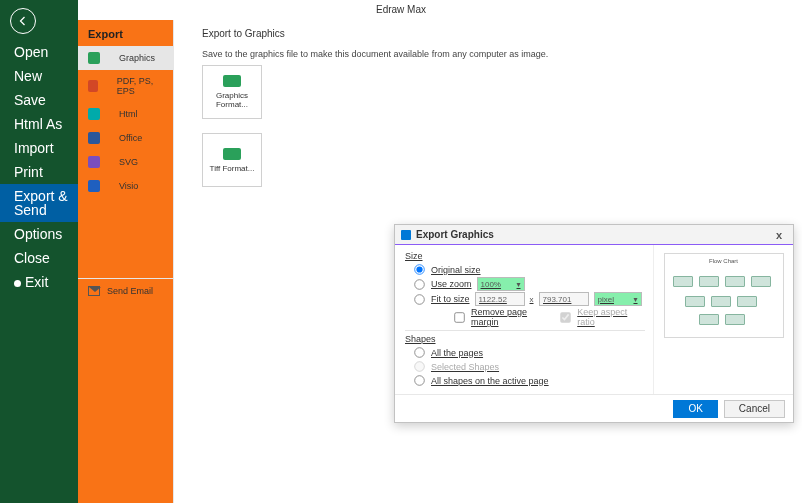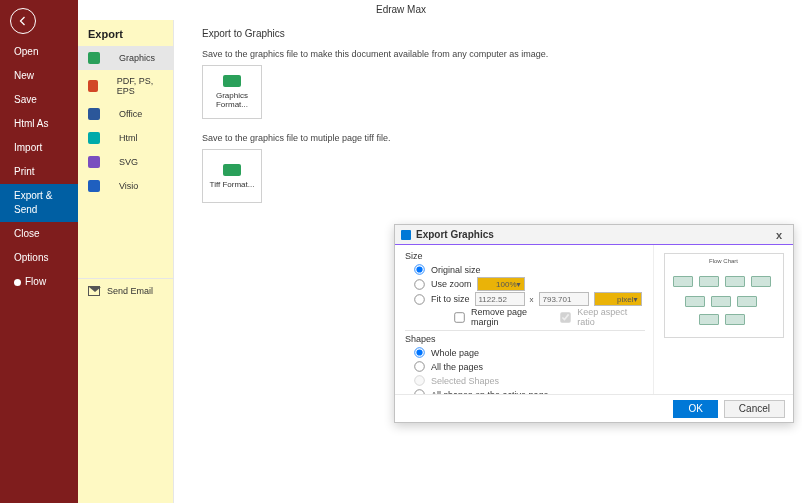--- a/index.html
+++ b/index.html
@@ -1,28 +1,28 @@
 <!DOCTYPE html>
 <html><head>
 <meta charset="utf-8">
 <style>
 * { margin:0; padding:0; box-sizing:border-box; font-family:"Segoe UI",Arial,sans-serif; }
 body { width:802px; height:503px; background:#fff; overflow:hidden; font-size:10px; position:relative; }
 
 .titlebar { position:absolute; top:0; left:0; right:0; height:20px; text-align:center; line-height:20px; font-size:10px; color:#333; }
 
-.sidebar-blue { position:absolute; top:0; left:0; width:78px; height:503px; background:#7f1d1d; color:#fff; font-size:10px; }
+.sidebar-blue { position:absolute; top:0; left:0; width:78px; height:503px; background:#14532d; color:#fff; font-size:14px; }
 .back-circle { width:26px; height:26px; border:1.5px solid #fff; border-radius:50%; margin:8px 0 0 10px; display:flex; align-items:center; justify-content:center; cursor:pointer; }
 .back-circle svg { width:12px; height:12px; }
 .blue-menu { margin-top:6px; }
 .blue-item { padding:5px 0 5px 14px; cursor:pointer; line-height:14px; }
 .blue-item.sel { background:#005fa3; }
 .blue-item .dot { display:inline-block; width:7px; height:7px; background:#fff; border-radius:50%; margin-right:4px; vertical-align:middle; }
 
-.col2 { position:absolute; top:20px; left:78px; width:96px; height:483px; background:#fef9c3; border-right:1px solid #e6e6e6; }
+.col2 { position:absolute; top:20px; left:78px; width:96px; height:483px; background:#f97316; border-right:1px solid #e6e6e6; }
 .col2 h3 { font-size:11px; font-weight:600; padding:8px 10px 6px; color:#222; }
 .export-list { }
 .exp-item { display:flex; align-items:center; padding:6px 10px; cursor:pointer; gap:19px; font-size:9px; color:#333;}
 .exp-item.sel { background:#e6e6e6; }
 .ficon { width:12px; height:12px; border-radius:2px; display:inline-block; }
 .fc-green{background:#2aa05a}.fc-red{background:#d24726}.fc-blue{background:#2b579a}.fc-teal{background:#0aa}.fc-purple{background:#7a4ebf}.fc-dblue{background:#1f5fbf}
 .send-sec { border-top:1px solid #e6e6e6; margin-top:80px; }
 .send-item { display:flex; align-items:center; gap:7px; padding:7px 10px; font-size:9px; color:#333; cursor:pointer;}
 .env-icon{width:12px;height:10px;border:1px solid #555;position:relative}
 .env-icon:before{content:"";position:absolute;top:0;left:0;border-left:6px solid transparent;border-right:6px solid transparent;border-top:5px solid #555}
@@ -33,26 +33,26 @@
 .tile { width:60px; height:54px; border:1px solid #d0d0d0; background:#fff; display:flex; flex-direction:column; align-items:center; justify-content:center; gap:4px; cursor:pointer; margin-bottom:14px;}
 .tile .ticon{width:18px;height:12px;background:#2aa05a;border-radius:2px}
 .tile .tlabel{font-size:8px; text-align:center; line-height:9px; color:#333;}
 
 
 .dialog { position:absolute; left:394px; top:224px; width:400px; height:199px; background:#fff; border:1px solid #c2c2c2; box-shadow:0 3px 10px rgba(0,0,0,.2); display:flex; flex-direction:column;}
 .dlg-title { height:20px; background:#f3f3f3; border-bottom:1px solid #8b5cf6; display:flex; align-items:center; padding:0 6px; font-size:10px; font-weight:600; color:#333;}
 .dlg-title .ico{width:10px;height:10px;background:#0078d7;margin-right:5px;border-radius:1px}
 .dlg-title .x{margin-left:auto;cursor:pointer;font-size:11px;color:#555;width:16px;text-align:center}
 .dlg-body { flex:1; display:flex; overflow:hidden;}
-.dlg-left { flex:1; padding:4px 8px 2px 10px; overflow:auto; font-size:9px; color:#333;}
+.dlg-left { flex:1; padding:4px 8px 2px 10px; overflow:auto; font-size:9px; color:#333;text-decoration:underline;}
 .sect { font-size:9px; color:#333; margin:2px 0 2px; }
 .row { display:flex; align-items:center; gap:5px; margin:1px 0 1px 8px; font-size:9px; color:#333;}
 .row input[type=radio],.row input[type=checkbox]{transform:scale(.8);margin:0}
 .tinyinput{width:50px;height:14px;border:1px solid #bbb;background:#f6f6f6;font-size:8px;padding:0 3px;color:#666}
-.combo{width:48px;height:14px;border:1px solid #bbb;background:#eab308;font-size:8px;display:inline-flex;align-items:center;padding:0 3px;color:#555;justify-content:flex-end}
+.combo{width:48px;height:14px;border:1px solid #bbb;background:#86efac;font-size:8px;display:inline-flex;align-items:center;padding:0 3px;color:#555;justify-content:space-between}
 .disabled{color:#aaa}
 hr.divider{border:none;border-top:1px solid #e4e4e4;margin:3px 0}
 .dlg-preview{width:140px;border-left:1px solid #eee;display:flex;align-items:flex-start;justify-content:center;padding:8px 6px}
 .pv-canvas{width:120px;height:85px;border:1px solid #d8d8d8;background:#fff;position:relative}
 .pv-title{position:absolute;top:4px;left:0;right:0;text-align:center;font-size:6px;color:#555}
 .node{position:absolute;width:20px;height:11px;background:#cfe4db;border:1px solid #86b59f;border-radius:1px}
 .dlg-footer{height:28px;border-top:1px solid #e8e8e8;display:flex;justify-content:flex-end;align-items:center;gap:6px;padding:0 8px}
 .btn{height:18px;padding:0 14px;font-size:10px;border:1px solid #c7c7c7;background:#f3f3f3;cursor:pointer;color:#333}
 .btn.primary{background:#0078d7;border-color:#0078d7;color:#fff}
 .dim{color:#555;font-size:8px}
@@ -69,44 +69,44 @@
       </svg>
   </div>
   <div class="blue-menu">
     <div class="blue-item">Open</div>
     <div class="blue-item">New</div>
     <div class="blue-item">Save</div>
     <div class="blue-item">Html As</div>
     <div class="blue-item">Import</div>
     <div class="blue-item">Print</div>
     <div class="blue-item sel">Export &amp; Send</div>
+    <div class="blue-item">Options</div>
     <div class="blue-item">Close</div>
-    <div class="blue-item">Options</div>
-    <div class="blue-item"><span class="dot"></span><span>Flow</span></div>
+    <div class="blue-item"><span class="dot"></span><span>Exit</span></div>
   </div>
 </div>
 
 <div class="col2">
   <h3>Export</h3>
   <div class="export-list">
     <div class="exp-item sel">
         <span class="ficon fc-green"></span>
         <span>Graphics</span>
       </div>
     <div class="exp-item">
         <span class="ficon fc-red"></span>
         <span>PDF, PS, EPS</span>
       </div>
     <div class="exp-item">
+        <span class="ficon fc-teal"></span>
+        <span>Html</span>
+      </div>
+    <div class="exp-item">
         <span class="ficon fc-blue"></span>
         <span>Office</span>
-      </div>
-    <div class="exp-item">
-        <span class="ficon fc-teal"></span>
-        <span>Html</span>
       </div>
     <div class="exp-item">
         <span class="ficon fc-purple"></span>
         <span>SVG</span>
       </div>
     <div class="exp-item">
         <span class="ficon fc-dblue"></span>
         <span>Visio</span>
       </div>
   </div>
@@ -119,21 +119,20 @@
 </div>
 
 <div class="col3">
   <div class="col3-title">Export to Graphics</div>
   <div class="inst">Save to the graphics file to make this document available from any computer as image.</div>
   <div class="tile">
     <span class="ticon"></span>
     <span class="tlabel">Graphics
 Format...</span>
   </div>
-  <div class="inst">Save to the graphics file to mutiple page tiff file.</div>
   <div class="tile">
     <span class="ticon"></span>
     <span class="tlabel">Tiff
 Format...</span>
   </div>
 </div>
 
 <div class="dialog">
   <div class="dlg-title">
     <span class="ico"></span>
@@ -167,24 +166,20 @@
           </span>
       </div>
       <div class="row" style="margin-left:48px">
           <input type="checkbox" style="">
           <span>Remove page margin</span>
         <input type="checkbox" checked="" disabled="" style="">
           <span class="disabled">Keep aspect ratio</span>
       </div>
       <hr class="divider">
       <div class="sect">Shapes</div>
-      <div class="row">
-          <input type="radio" checked="" style="">
-          <span>Whole page</span>
-        </div>
       <div class="row">
           <input type="radio" style="">
           <span>All the pages</span>
         </div>
       <div class="row disabled">
           <input type="radio" disabled="" style="">
           <span>Selected Shapes</span>
         </div>
       <div class="row">
           <input type="radio" style="">

